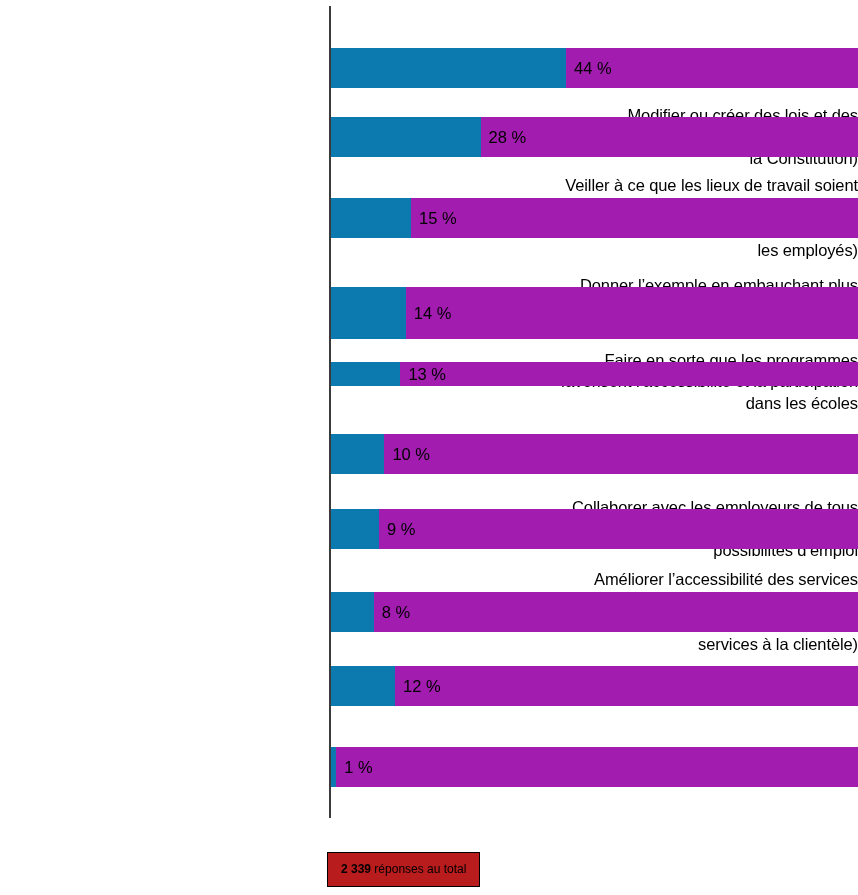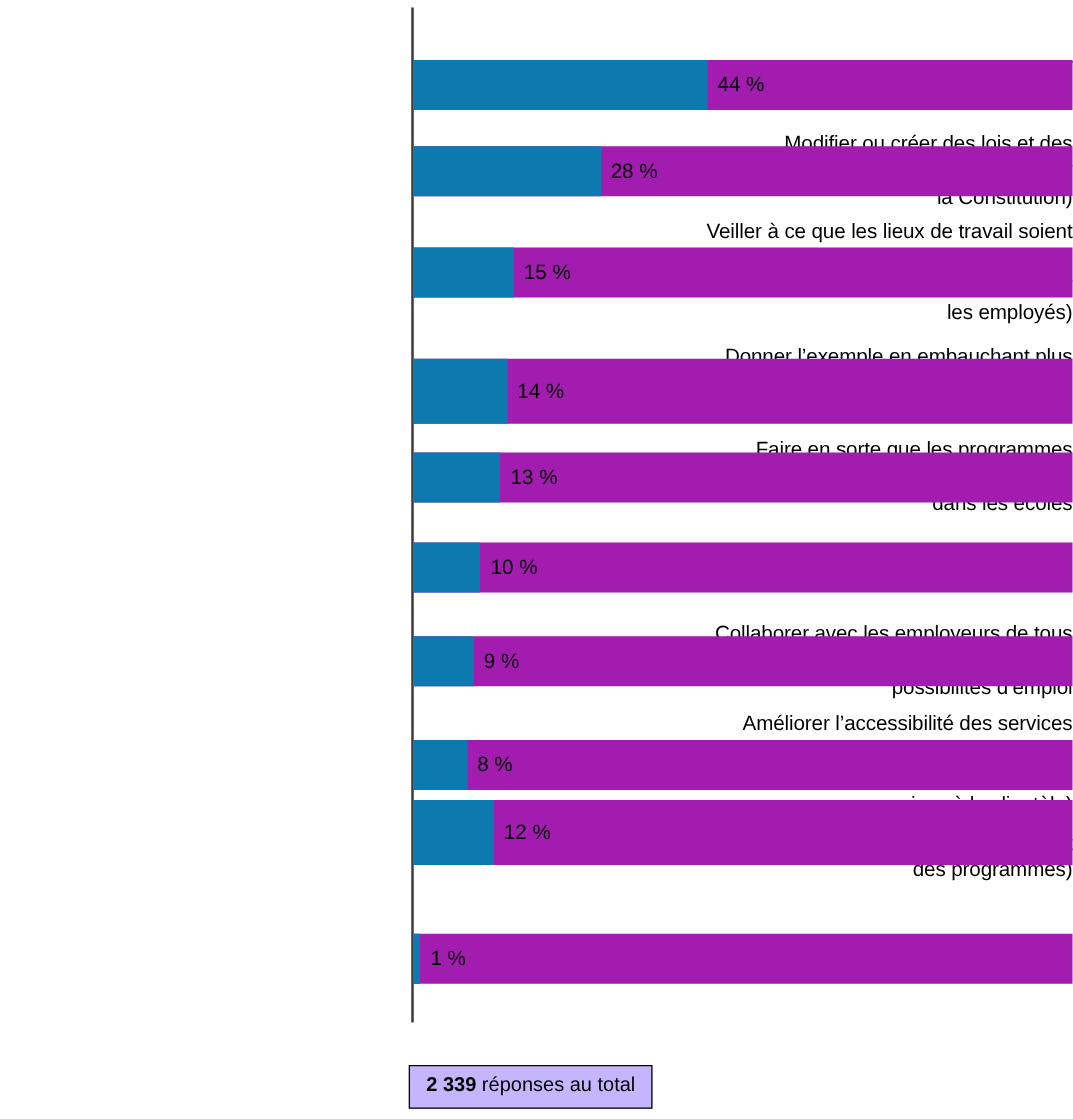--- a/index.html
+++ b/index.html
@@ -73,22 +73,22 @@
     color: #000000;
     white-space: nowrap;
   }
   
   #total-box {
     position: absolute;
     left: 327px;
     top: 852px;
     border: 1.5px solid #000000;
     padding: 6px 13px 7px 13px;
-    background: #c4b5fd;
-    font-size: 16px;
+    background: #b91c1c;
+    font-size: 12px;
     line-height: 20px;
     white-space: nowrap;
   }
   #total-box .total-count {
     font-weight: bold;
   }
 </style>
 </head>
 <body>
 
@@ -129,21 +129,21 @@
 et architectes des politiques)</div>
         <div class="track" style="top: 287px; height: 52px;">
           <div class="bar-fill" style="width: 74.76px; background: rgb(12, 122, 174);"></div>
           <div class="bar-value" style="left: 82.76px;">14 %</div>
         </div>
       </div>
       <div class="row" style="top: 0px;">
         <div class="row-label" style="top: 349.75px;">Faire en sorte que les programmes
 favorisent l’accessibilité et la participation
 dans les écoles</div>
-        <div class="track" style="top: 362px; height: 40px;">
+        <div class="track" style="top: 362px; height: 24px;">
           <div class="bar-fill" style="width: 69.42px; background: rgb(12, 122, 174);"></div>
           <div class="bar-value" style="left: 77.42px;">13 %</div>
         </div>
       </div>
       <div class="row" style="top: 0px;">
         <div class="row-label" style="top: 432.5px;">Exiger une meilleure mise en application
 des normes sur l’accessibilité</div>
         <div class="track" style="top: 434px; height: 40px;">
           <div class="bar-fill" style="width: 53.4px; background: rgb(12, 122, 174);"></div>
           <div class="bar-value" style="left: 61.4px;">10 %</div>
@@ -164,21 +164,21 @@
 sensibilisation à la diversité pour les
 services à la clientèle)</div>
         <div class="track" style="top: 592px; height: 40px;">
           <div class="bar-fill" style="width: 42.72px; background: rgb(12, 122, 174);"></div>
           <div class="bar-value" style="left: 50.72px;">8 %</div>
         </div>
       </div>
       <div class="row" style="top: 0px;">
         <div class="row-label" style="top: 664.5px;">Autre (p. ex. accroître le financement
 des programmes)</div>
-        <div class="track" style="top: 640px; height: 52px; text-align: right;">
+        <div class="track" style="top: 666px; height: 40px; text-align: right;">
           <div class="bar-fill" style="width: 64.08px; background: rgb(12, 122, 174);"></div>
           <div class="bar-value" style="left: 72.08px;">12 %</div>
         </div>
       </div>
       <div class="row" style="top: 0px;">
         <div class="row-label" style="top: 756.25px;">Ne sait pas</div>
         <div class="track" style="top: 747px; height: 40px;">
           <div class="bar-fill" style="width: 5.34px; background: rgb(12, 122, 174);"></div>
           <div class="bar-value" style="left: 13.34px;">1 %</div>
         </div>

